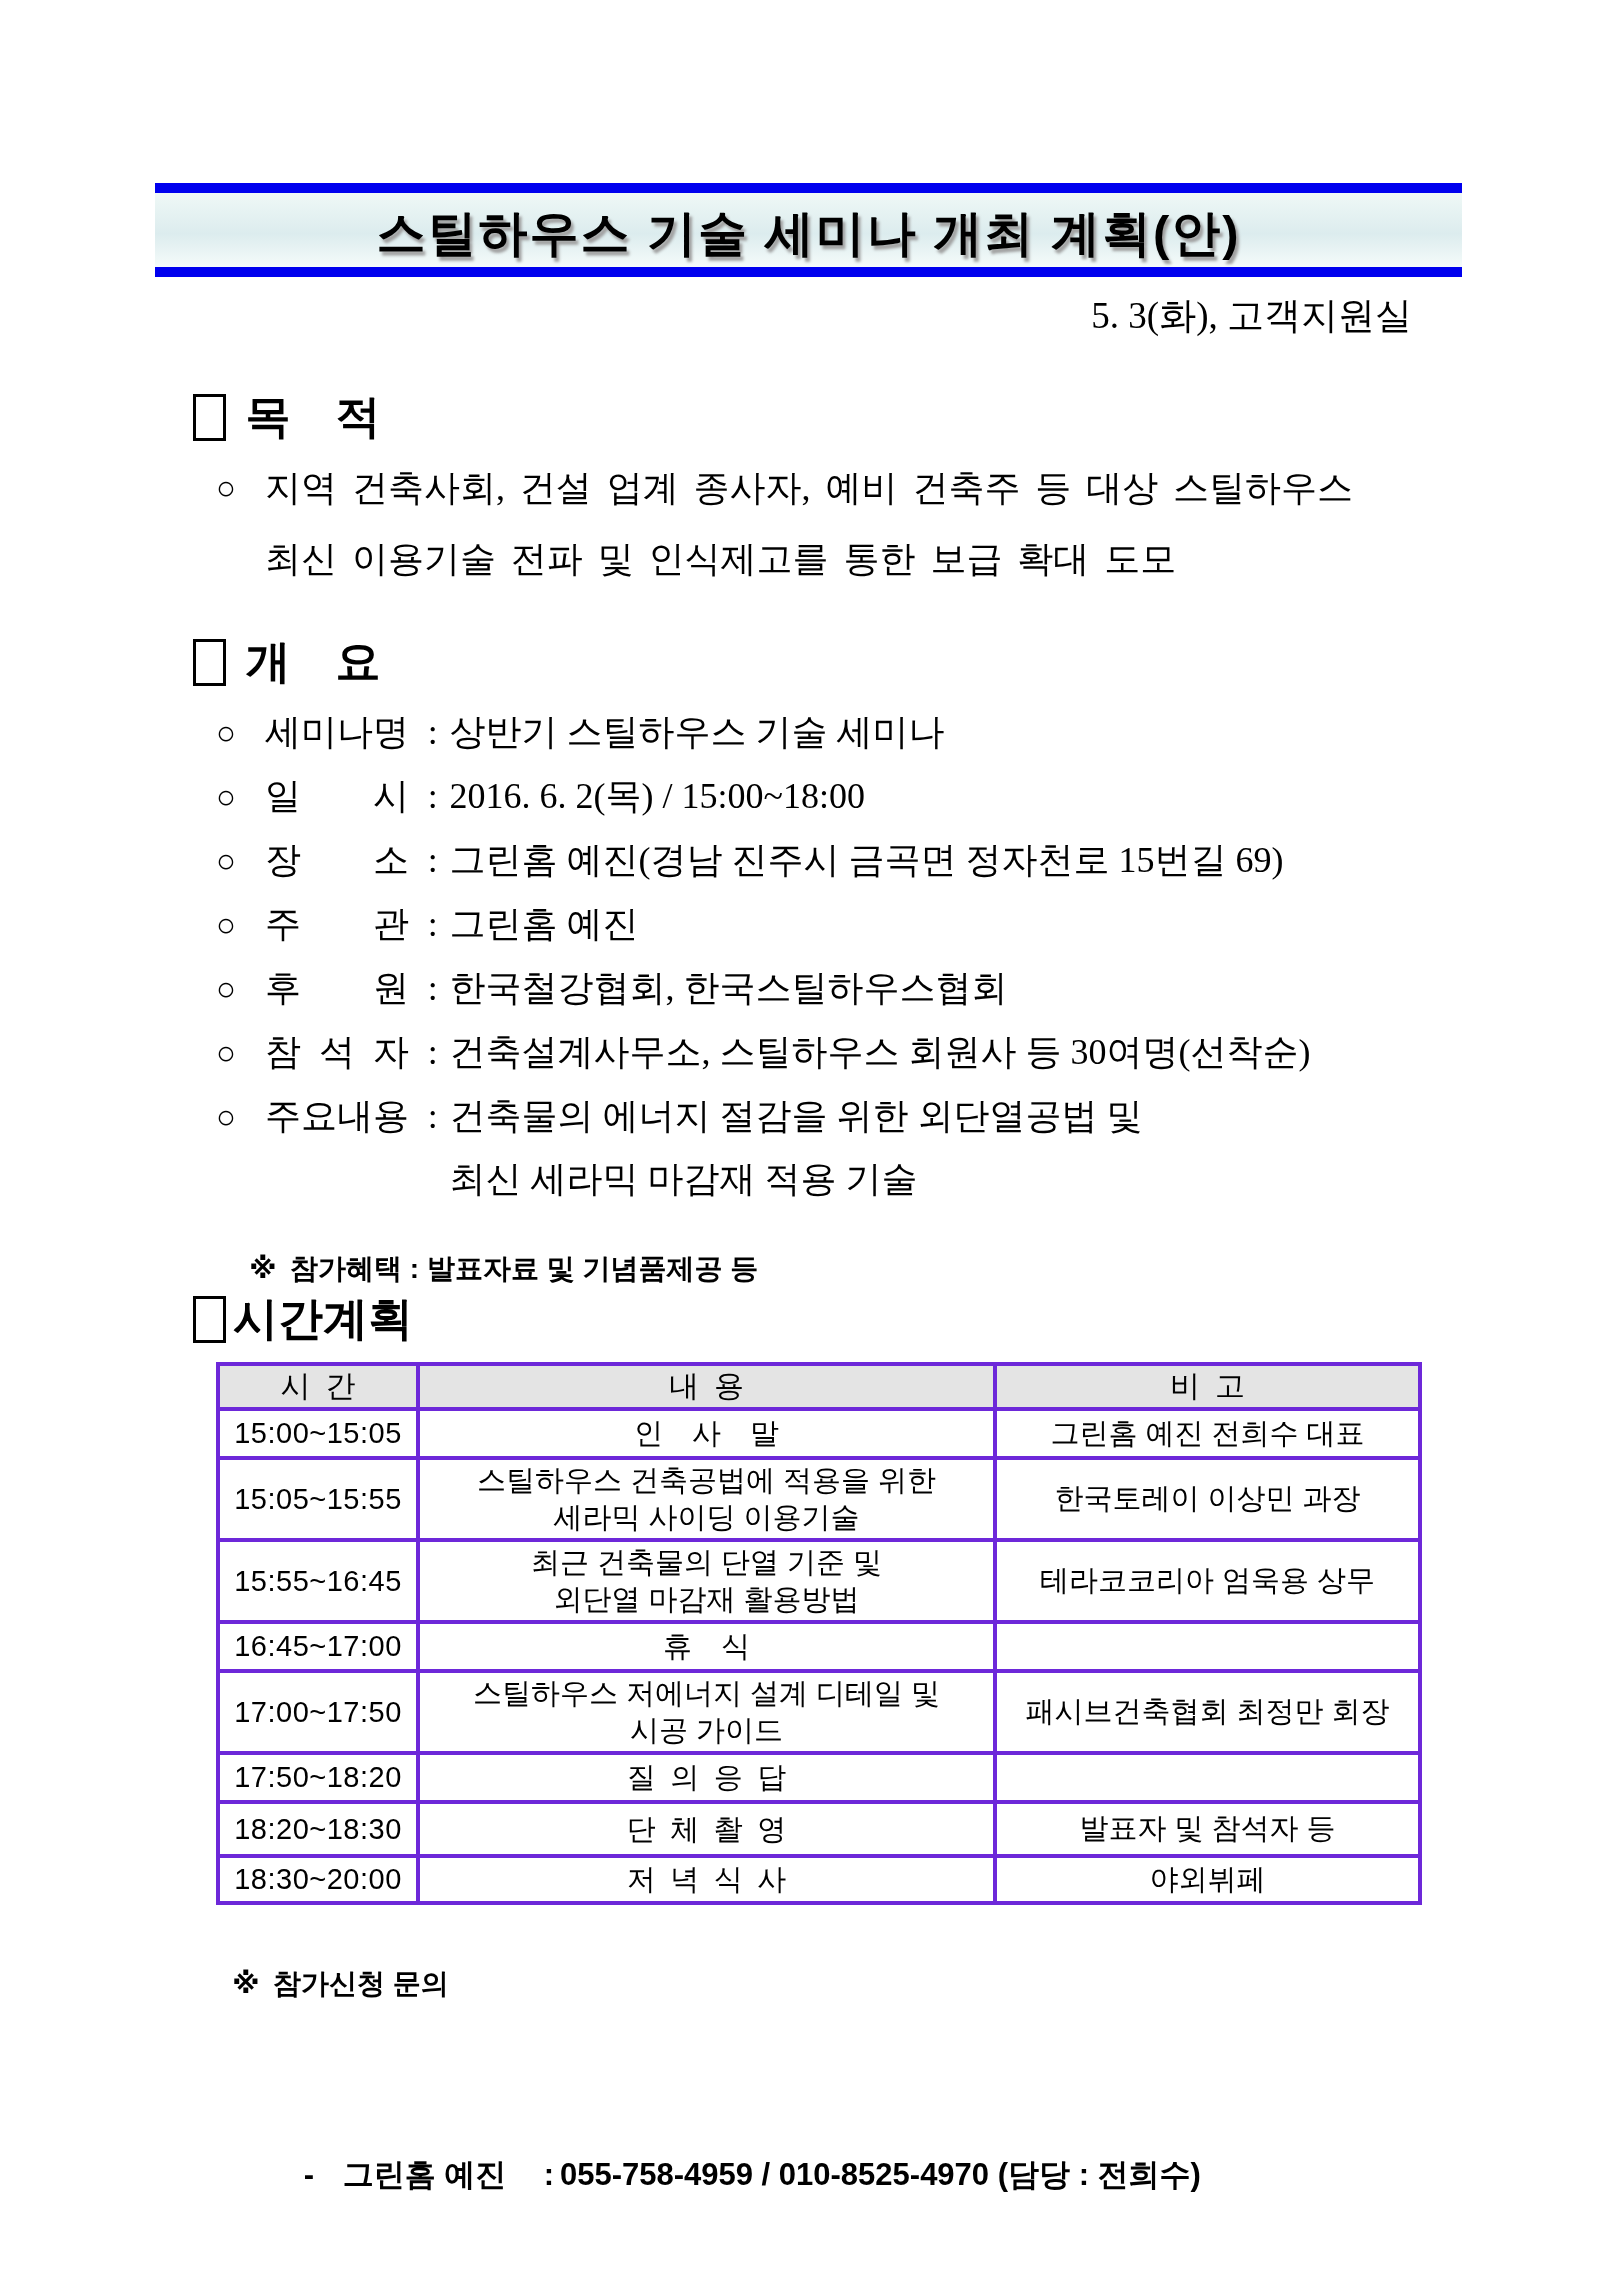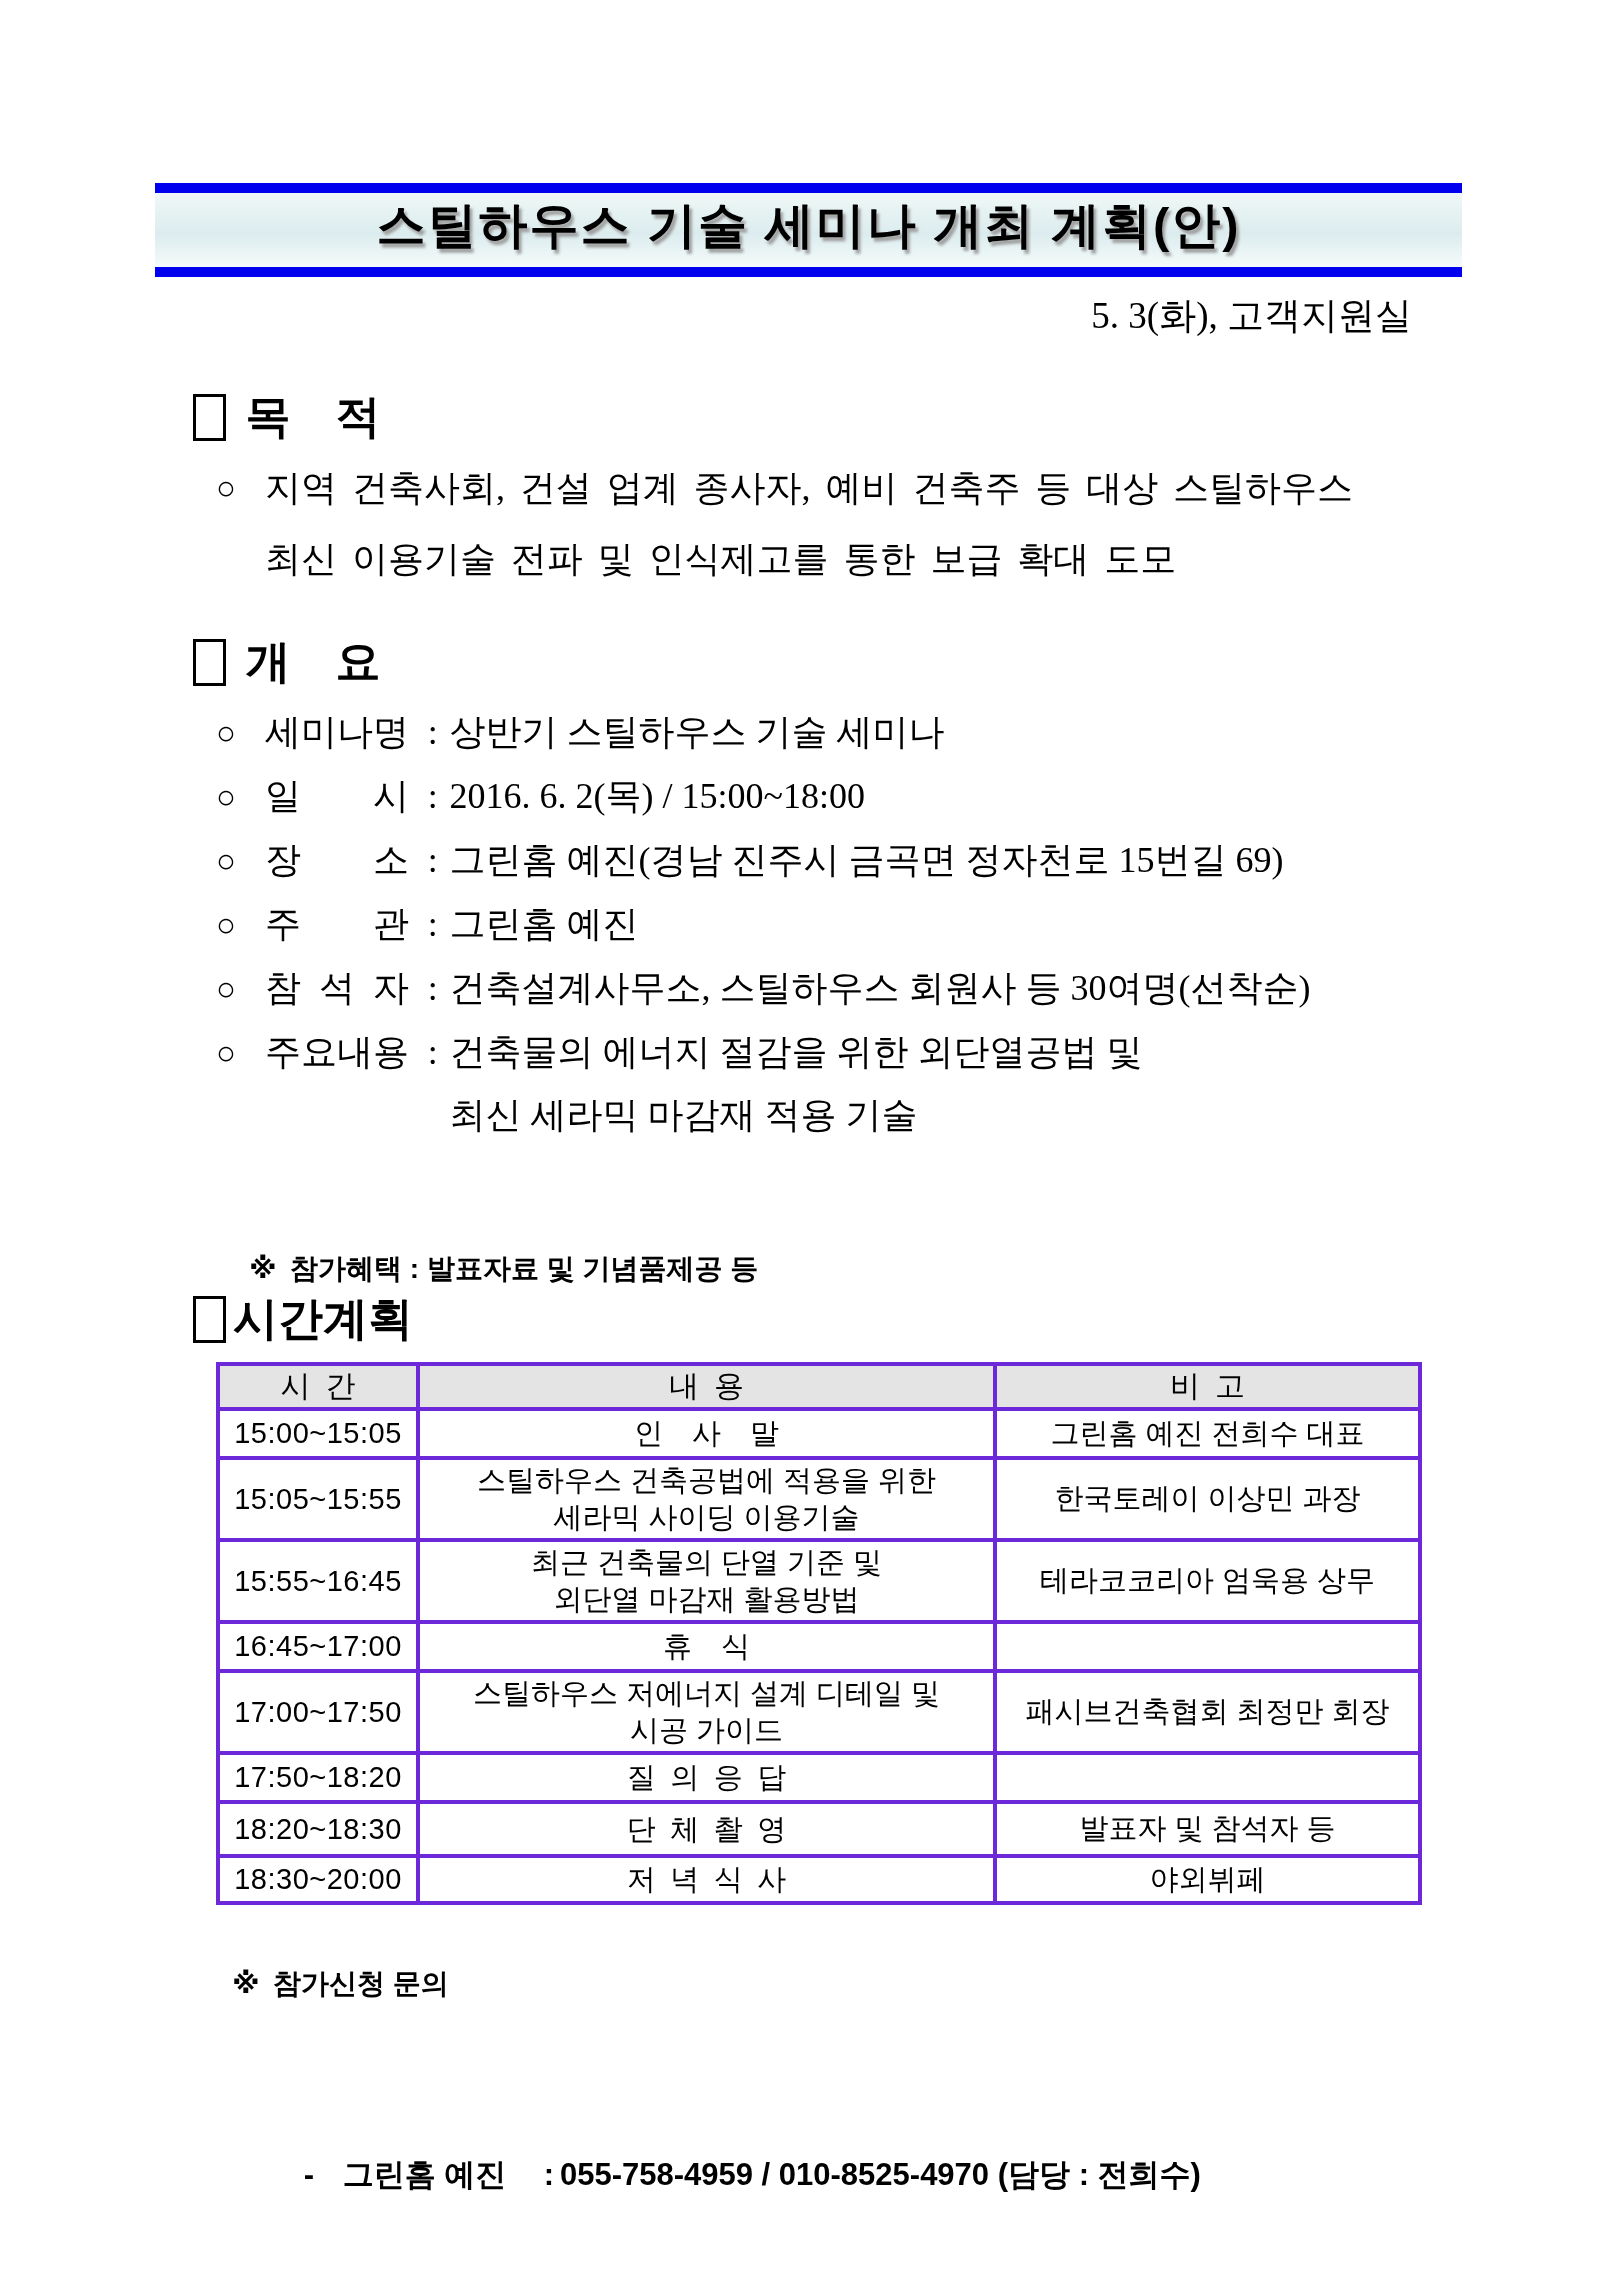--- a/index.html
+++ b/index.html
@@ -14,21 +14,21 @@
     color:#000;
   }
   .page{position:relative;width:1620px;height:2291px;background:#fff;overflow:hidden;}
 
   
   .banner{position:absolute;left:155px;top:183px;width:1307px;}
   .banner .bar{height:9.8px;background:var(--accent-blue,#0000ee);}
   .banner .face{
     height:74px;
     background:linear-gradient(180deg,#eff8f6 0%,#dcecee 55%,#f5fbfa 100%);
-    display:flex;align-items:flex-start;justify-content:center;
+    display:flex;align-items:flex-end;justify-content:center;
   }
   .banner .title{
     font-family:"Liberation Sans","DejaVu Sans",sans-serif;
     font-weight:bold;font-size:49px;letter-spacing:2px;
     text-shadow:2.9px 3.9px 2.9px #a0a0a0;
     white-space:nowrap;
   }
 
   
   .subtitle{
@@ -145,20 +145,23 @@
       <span class="ov-bullet">○</span><span class="ov-label">세미나명</span><span class="ov-colon">:</span><span class="ov-value">상반기 스틸하우스 기술 세미나</span>
     </div>
     <div class="ov-item">
       <span class="ov-bullet">○</span><span class="ov-label">일　　시</span><span class="ov-colon">:</span><span class="ov-value">2016. 6. 2(목) / 15:00~18:00</span>
     </div>
     <div class="ov-item">
       <span class="ov-bullet">○</span><span class="ov-label">장　　소</span><span class="ov-colon">:</span><span class="ov-value">그린홈 예진(경남 진주시 금곡면 정자천로 15번길 69)</span>
     </div>
     <div class="ov-item">
       <span class="ov-bullet">○</span><span class="ov-label">주　　관</span><span class="ov-colon">:</span><span class="ov-value">그린홈 예진</span>
+    </div>
+    <div class="ov-item">
+      <span class="ov-bullet">○</span><span class="ov-label">후　　원</span><span class="ov-colon">:</span><span class="ov-value">한국철강협회, 한국스틸하우스협회</span>
     </div>
     <div class="ov-item">
       <span class="ov-bullet">○</span><span class="ov-label">참 석 자</span><span class="ov-colon">:</span><span class="ov-value">건축설계사무소, 스틸하우스 회원사 등 30여명(선착순)</span>
     </div>
     <div class="ov-item">
       <span class="ov-bullet">○</span><span class="ov-label">주요내용</span><span class="ov-colon">:</span><span class="ov-value">건축물의 에너지 절감을 위한 외단열공법 및
 최신 세라믹 마감재 적용 기술</span>
     </div>
   </div>
 

